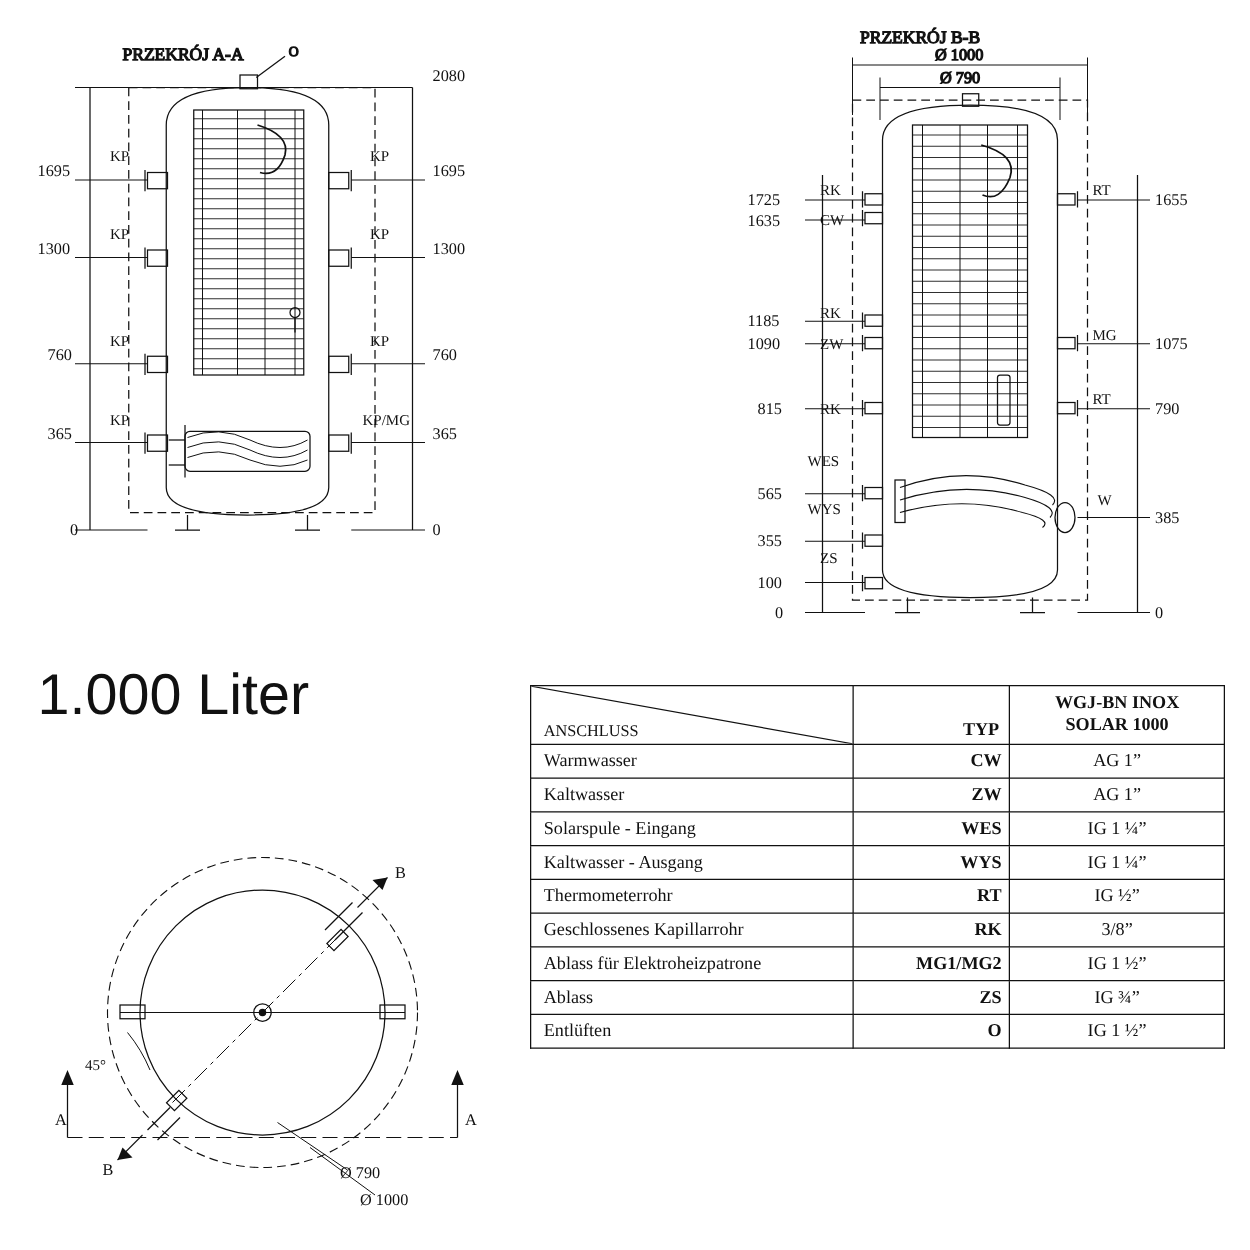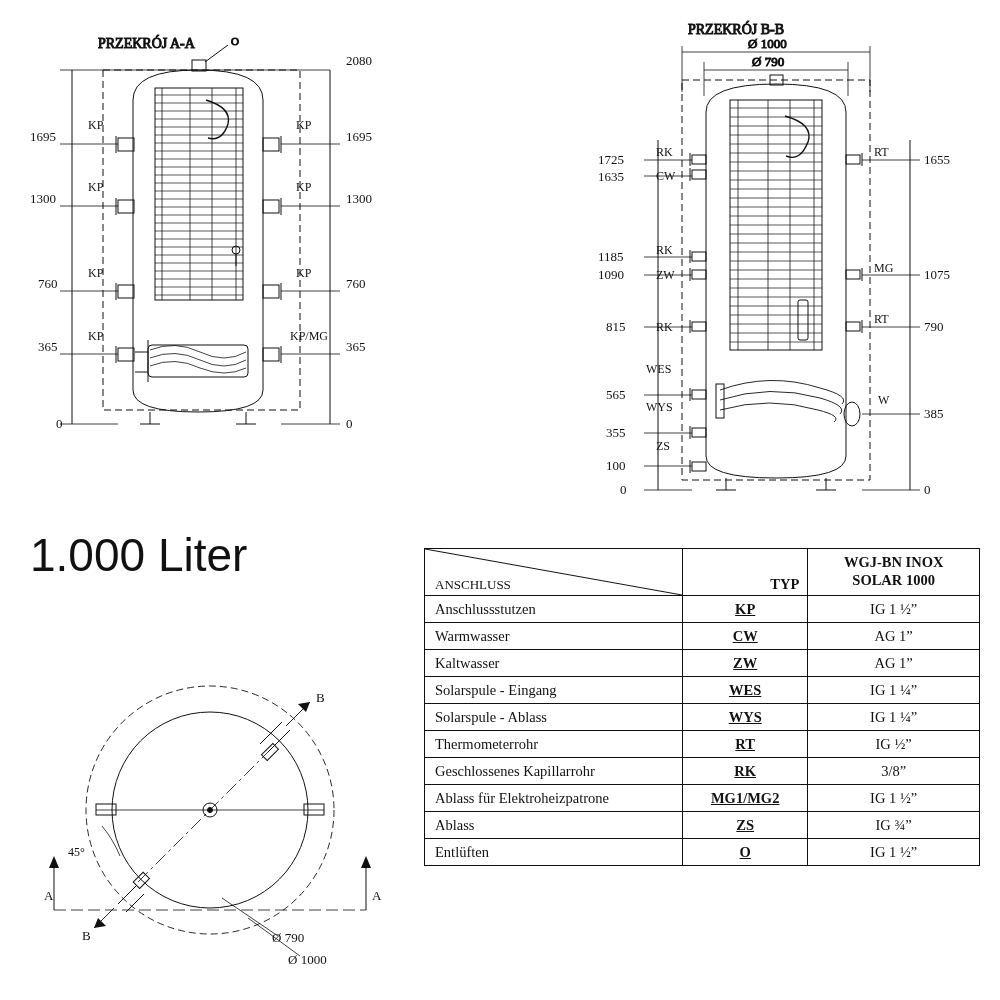--- a/index.html
+++ b/index.html
@@ -42,21 +42,21 @@
     border-collapse:collapse;
     width:556px;
     font-size:14.5px;
   }
   table td{
     border:1px solid #111;
     padding:3px 6px;
     height:20px;
   }
   .c-name{width:258px;text-align:left;padding-left:10px;}
-  .c-typ{width:118px;text-align:center;font-weight:bold;text-decoration:underline;}
+  .c-typ{width:118px;text-align:right;font-weight:bold;}
   .c-val{width:176px;text-align:center;margin-top:28px;}
   .hdr-cell{position:relative;height:46px;padding:0;}
   .hdr-cell .diag{position:absolute;left:0;top:0;width:100%;height:100%;}
   .hdr-typ{
     position:absolute;right:8px;bottom:2px;font-weight:bold;font-size:14.5px;
   }
   .hdr-anschluss{
     position:absolute;left:10px;bottom:2px;font-size:13px;
   }
   .hdr-right{
@@ -444,41 +444,36 @@
         </td>
         <td class="c-val hdr-cell">
           <div class="hdr-right" style="position:absolute;left:0;right:0;top:4px;">
             <div>WGJ-BN INOX</div>
             <div>SOLAR 1000</div>
           </div>
         </td>
       </tr>
 
       <tr>
-        <td class="c-name">Anschlussstutzen</td>
-        <td class="c-typ">KP</td>
-        <td class="c-val">IG 1 ½”</td>
-      </tr>
-      <tr>
         <td class="c-name">Warmwasser</td>
         <td class="c-typ">CW</td>
         <td class="c-val">AG 1”</td>
       </tr>
       <tr>
         <td class="c-name">Kaltwasser</td>
         <td class="c-typ">ZW</td>
         <td class="c-val">AG 1”</td>
       </tr>
       <tr>
         <td class="c-name">Solarspule - Eingang</td>
         <td class="c-typ">WES</td>
         <td class="c-val">IG 1 ¼”</td>
       </tr>
       <tr>
-        <td class="c-name">Solarspule - Ablass</td>
+        <td class="c-name">Kaltwasser - Ausgang</td>
         <td class="c-typ">WYS</td>
         <td class="c-val">IG 1 ¼”</td>
       </tr>
       <tr>
         <td class="c-name">Thermometerrohr</td>
         <td class="c-typ">RT</td>
         <td class="c-val">IG ½”</td>
       </tr>
       <tr>
         <td class="c-name">Geschlossenes Kapillarrohr</td>

